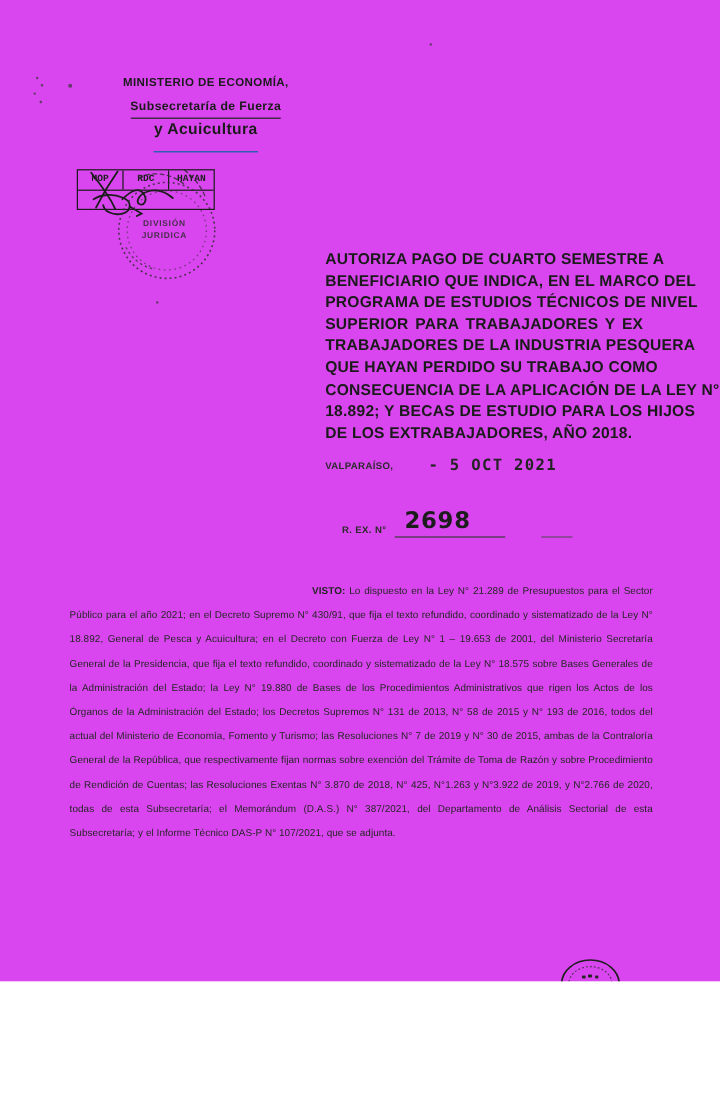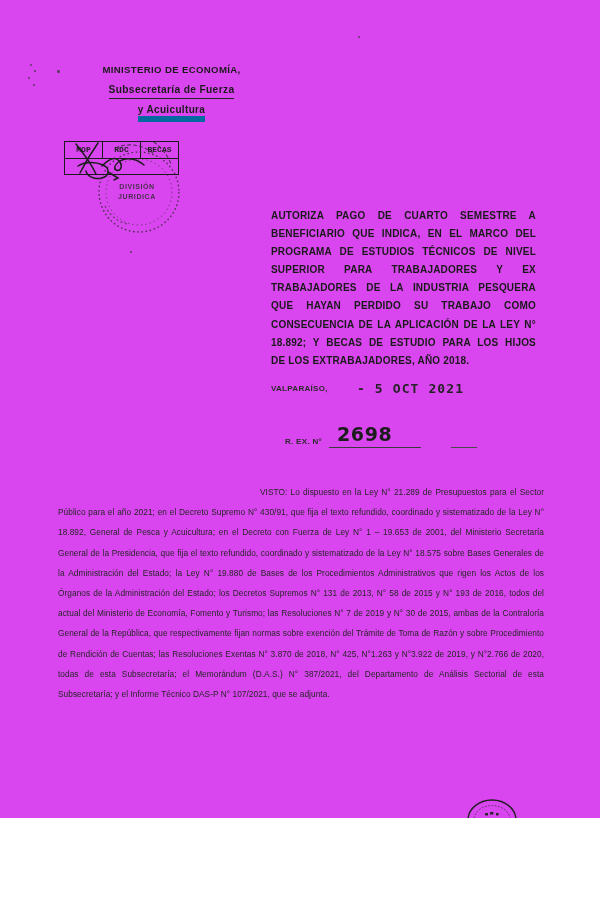--- a/index.html
+++ b/index.html
@@ -50,24 +50,24 @@
   #letterhead .lh-1,
   #letterhead .lh-2 { text-transform: uppercase; }
   #letterhead .lh-3 {
     font-size: 10.2px;
     border-bottom: 1px solid #222;
     display: inline-block;
     padding-bottom: 1px;
     line-height: 15px;
   }
   #letterhead .lh-4 {
-    font-size: 10px;
-    border-bottom: 6px solid #0369a1;
+    font-size: 13px;
+    border-bottom: 1px solid #0369a1;
     display: inline-block;
-    padding-bottom: 0px;
+    padding-bottom: 12px;
     line-height: 13px;
   }
 
   
   #routing-box {
     position: absolute;
     left: 64px;
     top: 141px;
     width: 115px;
     height: 34px;
@@ -128,21 +128,21 @@
   }
 
   
   #title-block {
     position: absolute;
     left: 271px;
     top: 207px;
     width: 265px;
   }
   #title-block .t-line {
-    font-size: 10px;
+    font-size: 13px;
     font-weight: bold;
     letter-spacing: .2px;
     line-height: 18.1px;
     text-align: justify;
     text-align-last: justify;
     color: #1a1a1a;
     text-transform: uppercase;
     white-space: nowrap;
   }
   #title-block .t-line.last {
@@ -232,21 +232,21 @@
     font-size: 8.3px;
     line-height: 20.2px;
     text-align: justify;
     color: #262626;
     letter-spacing: .05px;
   }
   #body-text p .lead-indent {
     display: inline-block;
     width: 202px;
   }
-  #body-text p b { font-weight: normal; }
+  #body-text p b { font-weight: bold; }
 
   
   #bottom-stamp {
     position: absolute;
     left: 463px;
     top: 796px;
     width: 58px;
     height: 52px;
     pointer-events: none;
   }
@@ -271,21 +271,21 @@
   <div id="letterhead">
     <div class="lh-line lh-1">MINISTERIO DE ECONOMÍA,</div>
     <div><span class="lh-line lh-3">Subsecretaría de Fuerza</span></div>
     <div><span class="lh-line lh-4">y Acuicultura</span></div>
   </div>
 
   <div id="routing-box">
     <div class="rb-row top">
       <div class="rb-cell">MOP</div>
       <div class="rb-cell mid">RDC</div>
-      <div class="rb-cell">BECAS</div>
+      <div class="rb-cell">HAYAN</div>
     </div>
     <div class="rb-row">
       <div class="rb-blank"></div>
       <div class="rb-blank"></div>
       <div class="rb-blank"></div>
     </div>
   </div>
 
   <svg id="routing-scrawl" viewBox="0 0 130 52">
     <g fill="none" stroke="#1c1c1c" stroke-width="1.5" stroke-linecap="round">

